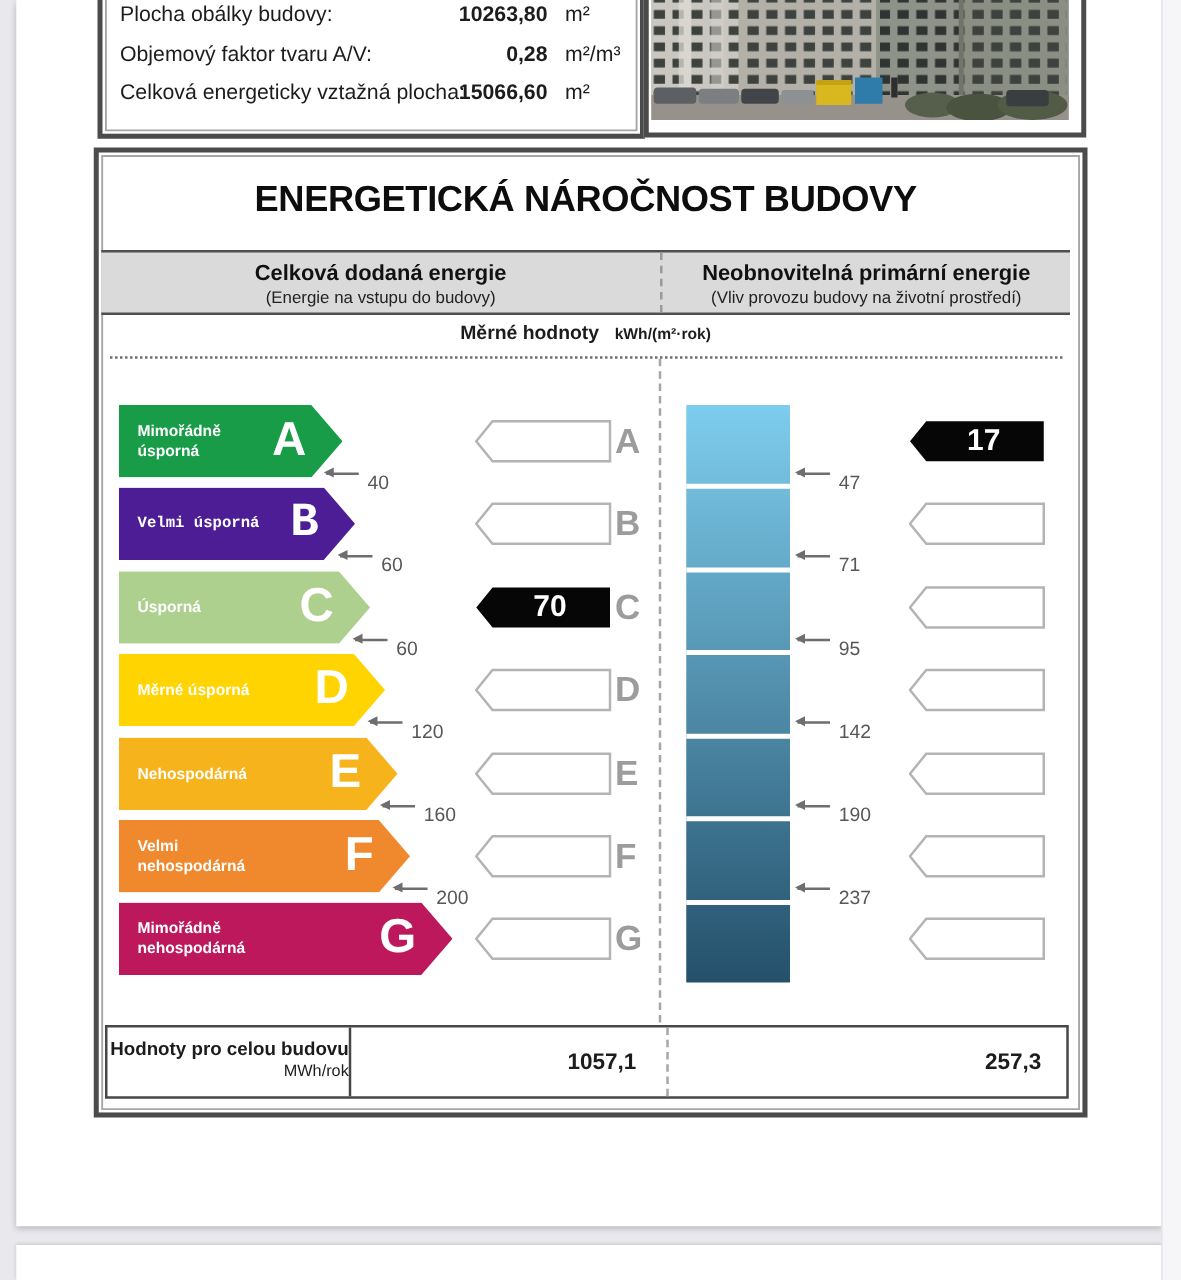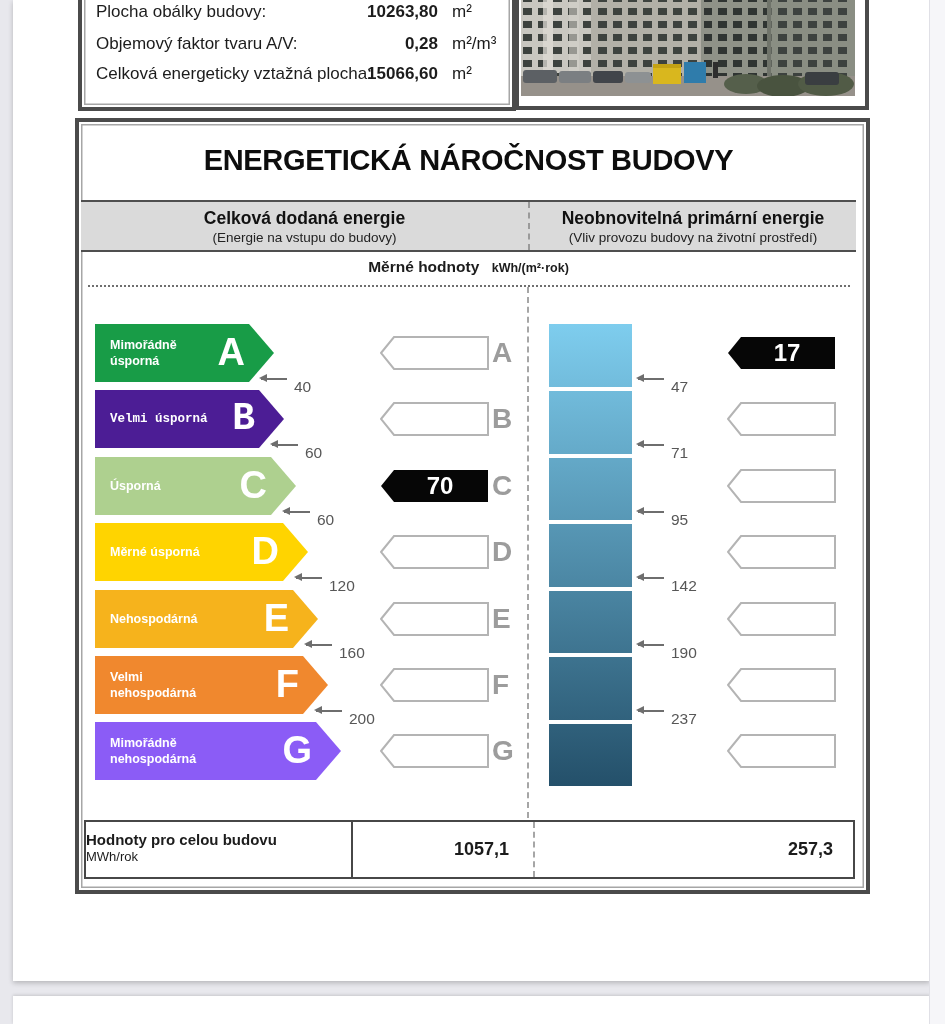--- a/index.html
+++ b/index.html
@@ -77,22 +77,22 @@
   .mletter{position:absolute;left:492px;width:36px;height:36px;line-height:36px;text-align:left;
     font-size:28px;font-weight:bold;color:#9c9c9c;}
 
   
   .blue-bar{position:absolute;left:549px;top:324px;width:83px;height:462px;}
   .blue-gap{position:absolute;left:0;width:100%;height:4px;background:#fff;}
 
   
   .footer-box{position:absolute;left:84px;top:820px;width:771px;height:59px;background:#fff;
     border:2px solid #474747;box-sizing:border-box;}
-  .fb-cell1{position:absolute;left:0;top:0;width:267px;height:100%;border-right:2px solid #474747;
-    box-sizing:border-box;text-align:left;}
+  .fb-cell1{position:absolute;left:0;top:0;width:195px;height:100%;border-right:2px solid #474747;
+    box-sizing:border-box;text-align:right;}
   .fb-label{font-weight:bold;font-size:15px;margin-top:9px;}
   .fb-unit{font-size:13px;margin-top:1px;}
   .fb-dash{position:absolute;left:447px;top:0;height:100%;border-left:2px dashed #a6a6a6;}
   .fb-val{position:absolute;top:0;height:100%;display:flex;align-items:center;justify-content:flex-end;
     font-size:18px;font-weight:bold;}
   .fb-val1{left:233px;width:214px;padding-right:24px;box-sizing:border-box;}
   .fb-val2{left:449px;right:0;padding-right:20px;}
 </style>
 </head>
 <body>
@@ -197,21 +197,21 @@
     <span class="band-letter">D</span>
   </div>
   <div class="band r4 w4" style="background: rgb(246, 179, 28);">
     <span class="band-label">Nehospodárná</span>
     <span class="band-letter">E</span>
   </div>
   <div class="band r5 w5" style="background: rgb(240, 136, 46);">
     <span class="band-label">Velmi nehospodárná</span>
     <span class="band-letter">F</span>
   </div>
-  <div class="band r6 w6" style="background: #8b5cf6;">
+  <div class="band r6 w6" style="background: #be185d; padding-left: 21px;">
     <span class="band-label">Mimořádně nehospodárná</span>
     <span class="band-letter">G</span>
   </div>
 
   <div class="thr lt0">
       <span class="tarr"></span>
       <span>40</span>
     </div>
   <div class="thr lt1">
       <span class="tarr"></span>

